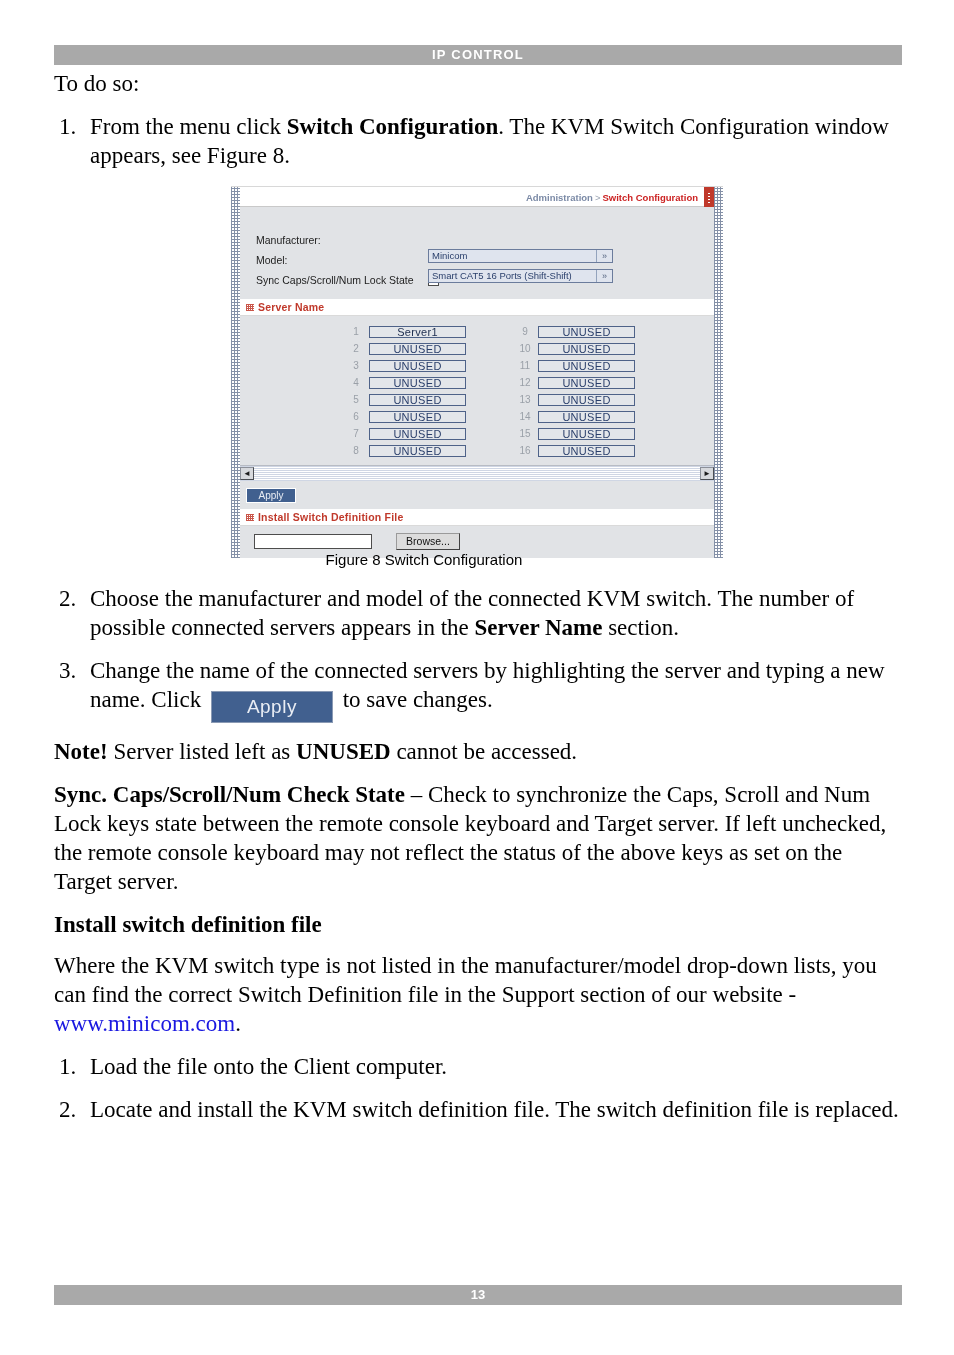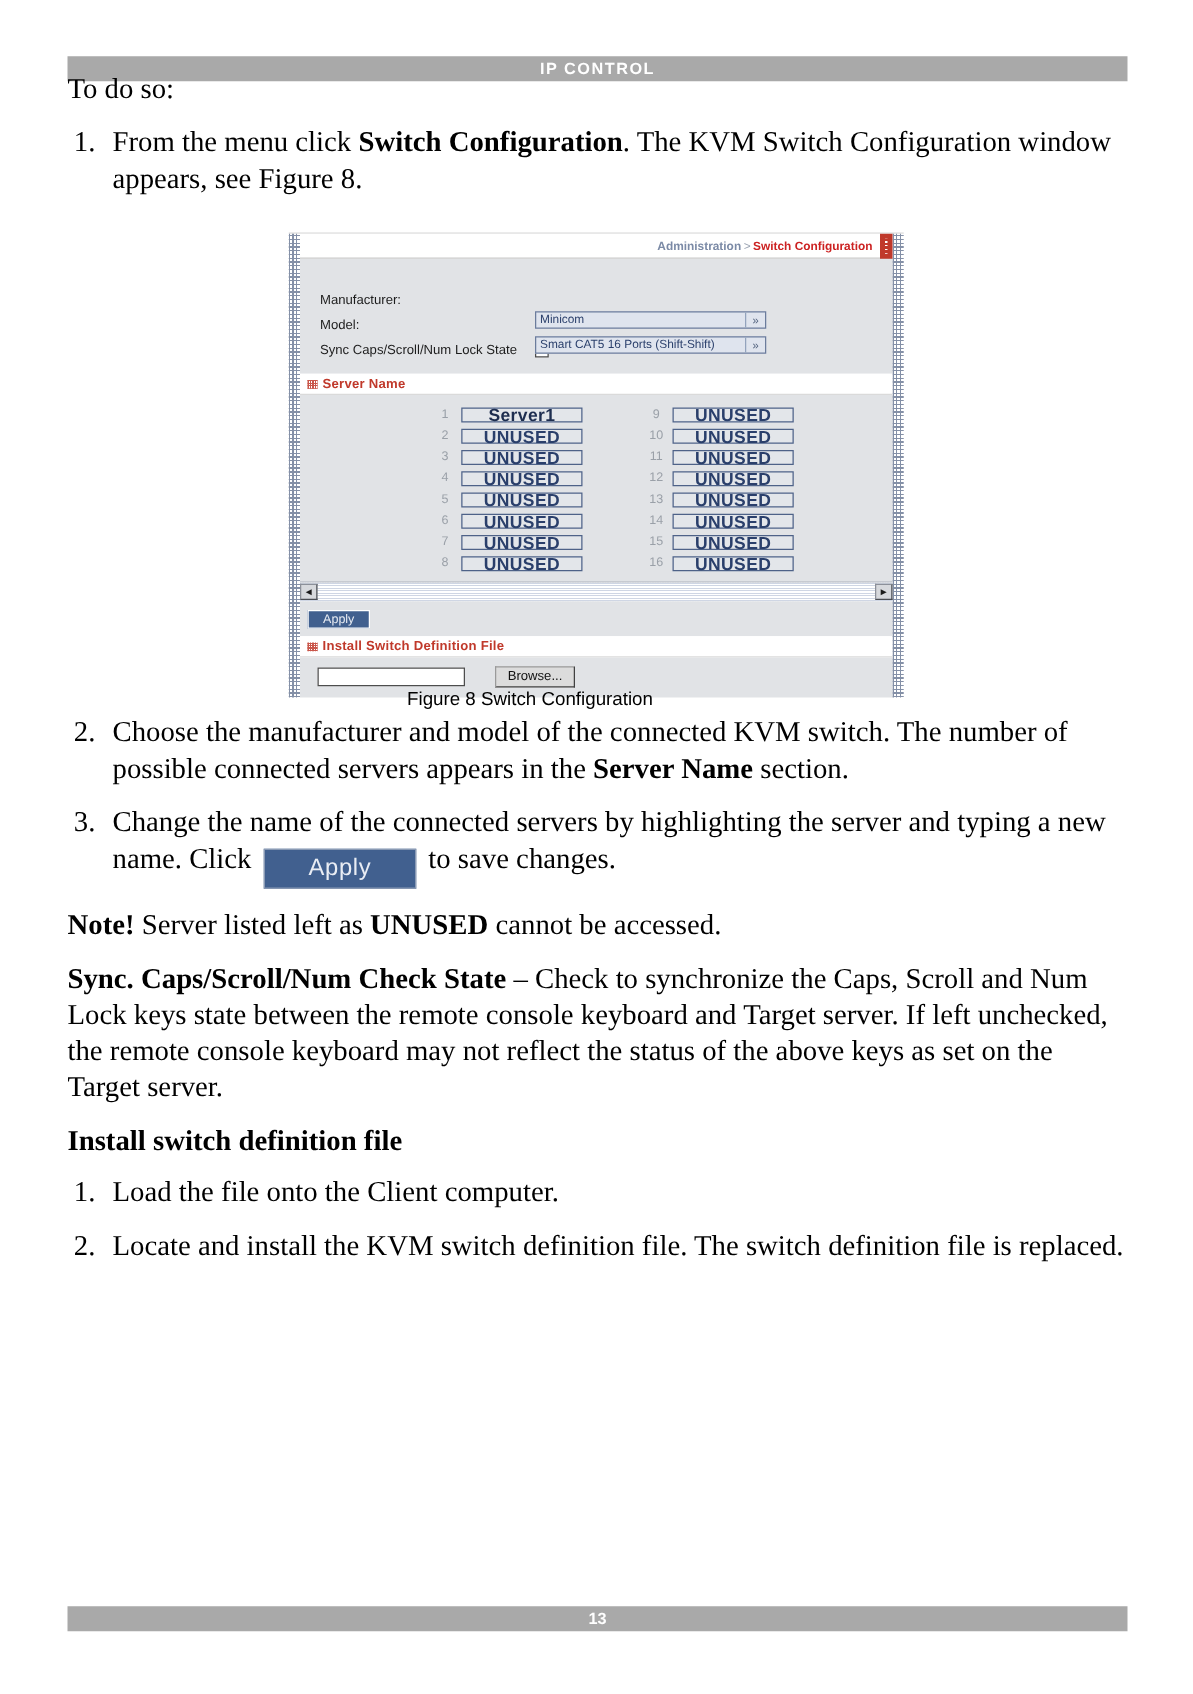--- a/index.html
+++ b/index.html
@@ -37,21 +37,21 @@
     font-size: 13px;
     letter-spacing: 1.2px;
     text-align: center;
     line-height: 20px;
   }
 
   
   .content {
     position: absolute;
     left: 54px;
-    top: 56px;
+    top: 69px;
     width: 848px;
   }
   .para {
     font-size: 23px;
     line-height: 29px;
     margin: 0 0 14px 0;
   }
 
   .numlist {
     display: flex;
@@ -278,26 +278,25 @@
     font-size: 10px;
     color: #9aa0a8;
     text-align: center;
   }
   .sfield {
     width: 97px;
     height: 12px;
     background: #e3e6ea;
     border: 1px solid #4e6288;
     color: #2a3f6b;
-    font-size: 14px;
+    font-size: 11px;
     line-height: 11px;
     text-align: center;
     box-sizing: border-box;
     letter-spacing: .3px;
-    font-weight: bold;
   }
   .sfield.named { color: #1d2d4f; }
 
   
   .hscroll {
     height: 15px;
     background-image:
       repeating-linear-gradient(0deg,  #cfd6e4 0px, #cfd6e4 1px, #ffffff 1px, #ffffff 2px),
       repeating-linear-gradient(90deg, #cfd6e4 0px, #cfd6e4 1px, #ffffff 1px, #ffffff 2px);
     background-color: #f4f6fa;
@@ -420,20 +419,21 @@
       <div class="num">3.</div>
       <div class="txt"><span>Change the name of the connected servers by highlighting the server and typing a new name. Click </span><span class="inline-apply">Apply</span><span> to save changes.</span></div>
     </div>
 
     <p class="para"><b>Note!</b><span> Server listed left as </span><b>UNUSED</b><span> cannot be accessed.</span></p>
 
     <p class="para"><b>Sync. Caps/Scroll/Num Check State</b><span> – Check to synchronize the Caps, Scroll and Num Lock keys state between the remote console keyboard and Target server. If left unchecked, the remote console keyboard may not reflect the status of the above keys as set on the Target server.</span></p>
 
     <p class="blockhead">Install switch definition file</p>
 
+    <p class="para"><span>Where the KVM switch type is not listed in the manufacturer/model drop-down lists, you can find the correct Switch Definition file in the Support section of our website - </span><a class="link" href="#">www.minicom.com</a><span>.</span></p>
 
     <div class="numlist">
       <div class="num">1.</div>
       <div class="txt">Load the file onto the Client computer.</div>
     </div>
 
     <div class="numlist">
       <div class="num">2.</div>
       <div class="txt">Locate and install the KVM switch definition file. The switch definition file is replaced.</div>
     </div>

